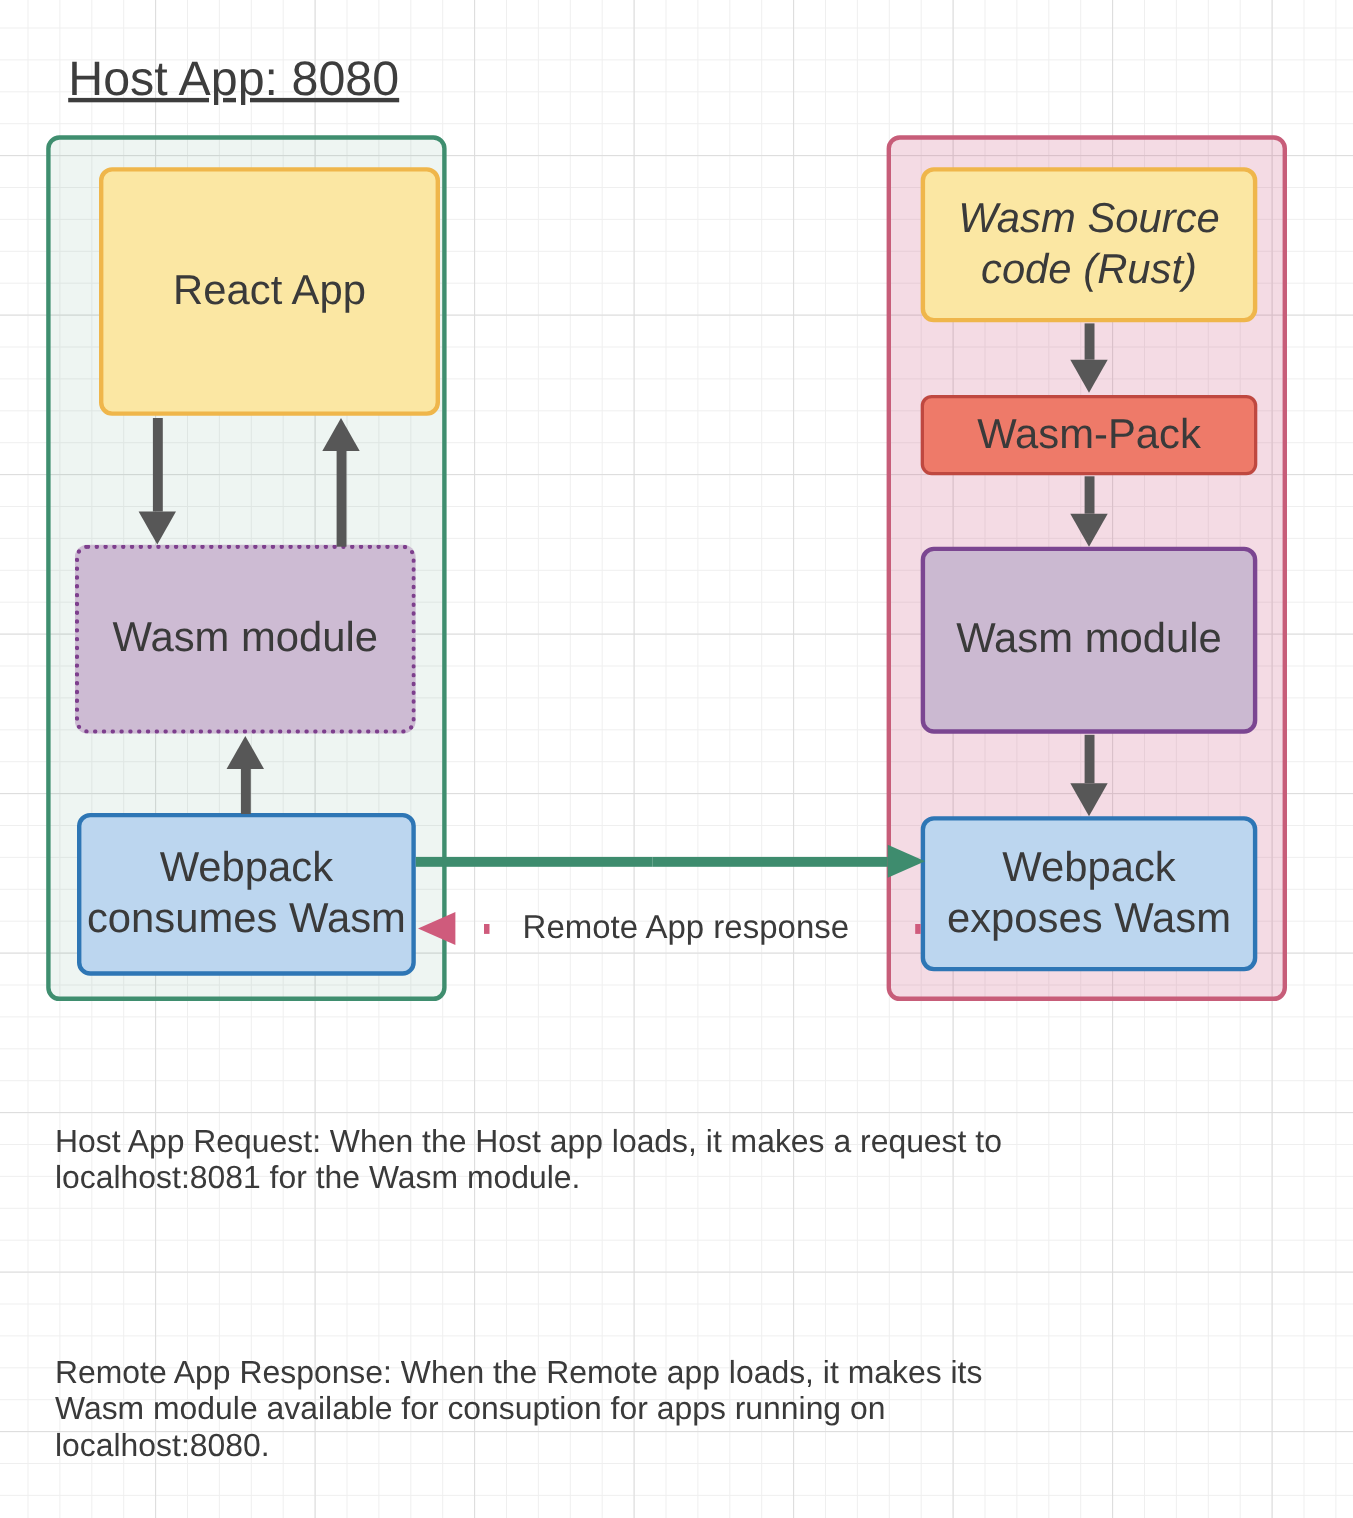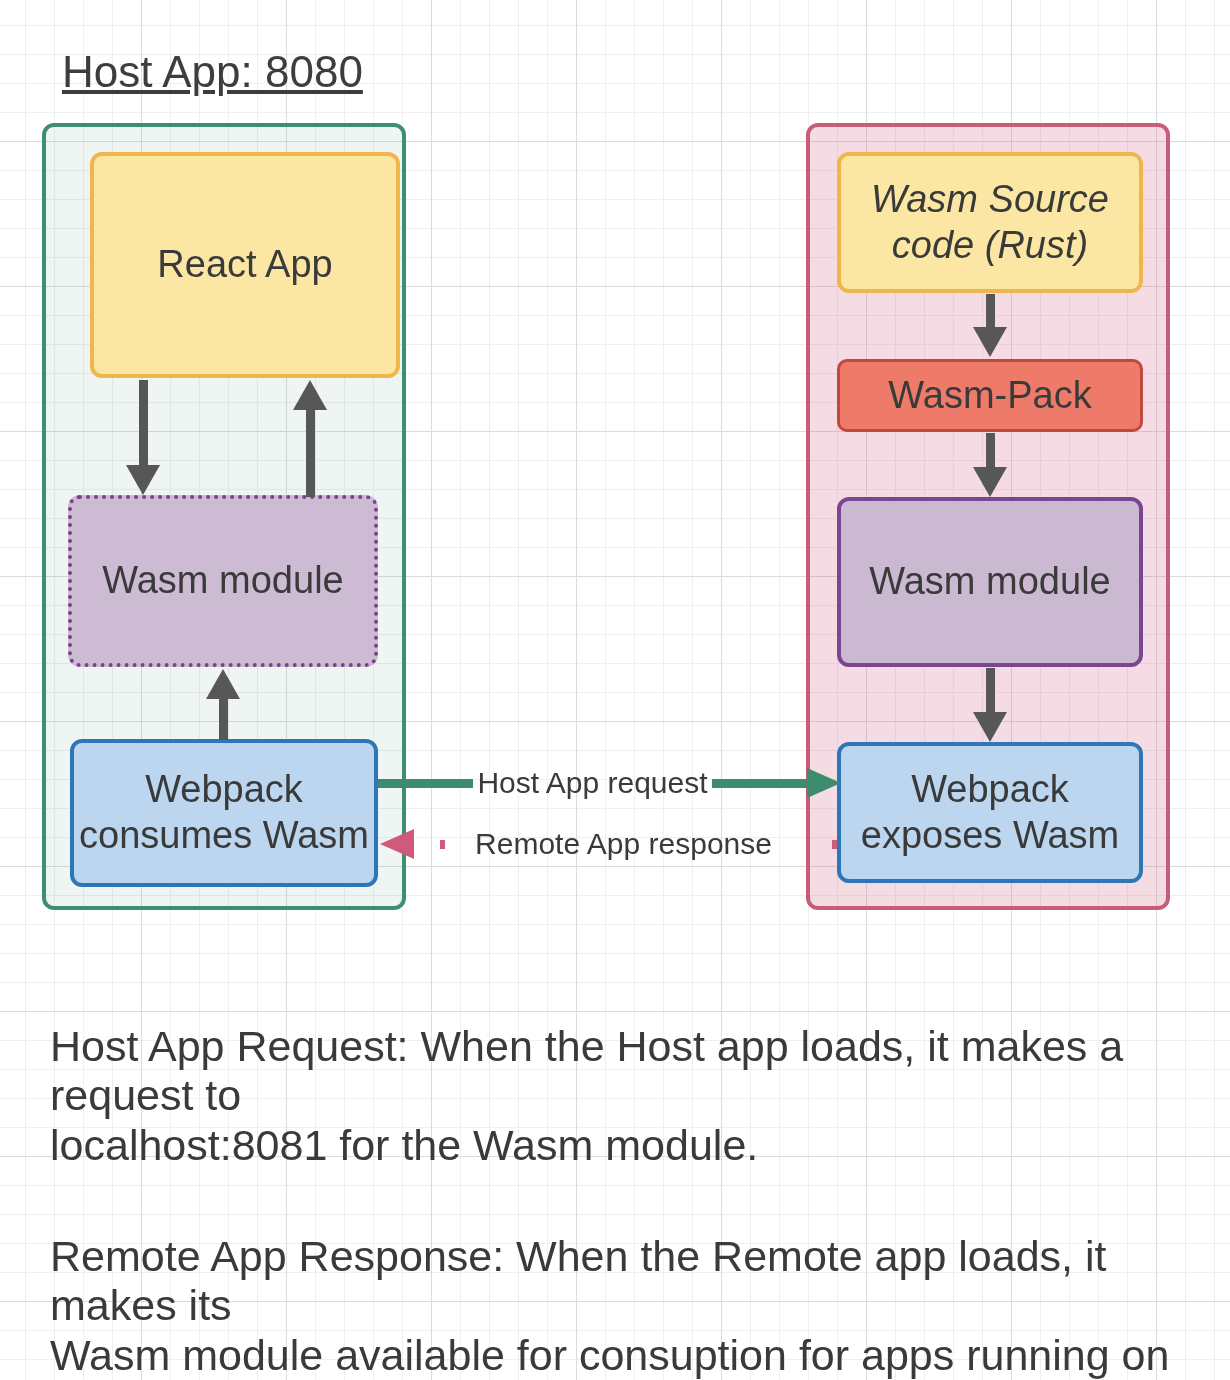--- a/index.html
+++ b/index.html
@@ -107,21 +107,21 @@
   .connector.pink .seg{background:#cf5b7c;}
   .connector.pink .head-left{
     width:0;height:0;
     border-top:15px solid transparent;border-bottom:15px solid transparent;
     border-right:34px solid #cf5b7c;
   }
   .connector.pink .lbl{margin-right:30px;}
 
   .note{
     position:absolute;left:50px;
-    font-size:43px;line-height:1.15;color:#3a3a3a;
+    font-size:29px;line-height:1.15;color:#3a3a3a;
     white-space:pre-line;
   }
   .note.first{top:1022px;}
   .note.second{top:1232px;}
 </style>
 </head>
 <body>
 
 <div class="canvas">
 
@@ -178,21 +178,20 @@
     <div class="shaft"></div>
     <div class="head-down"></div>
   </div>
   <div class="varrow a6">
     <div class="shaft"></div>
     <div class="head-down"></div>
   </div>
 
   <div class="connector green">
     <div class="seg"></div>
-    <div class="lbl">Host App request</div>
     <div class="seg"></div>
     <div class="head-right"></div>
   </div>
 
   <div class="connector pink">
     <div class="head-left"></div>
     <div class="seg"></div>
     <div class="lbl">Remote App response</div>
     <div class="seg"></div>
   </div>

